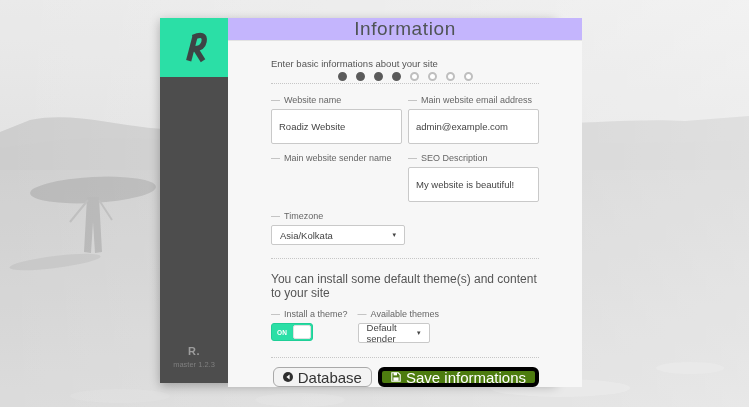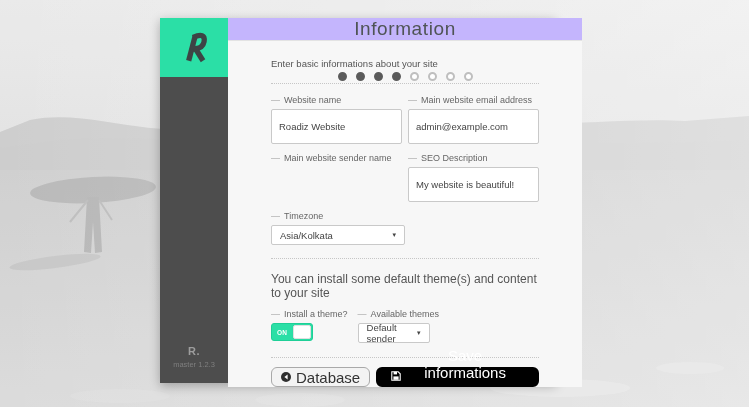--- a/index.html
+++ b/index.html
@@ -58,21 +58,21 @@
   .toggle { width:42px; height:18px; background:#2bdfa6; border:1px solid #1fcf97; border-radius:3px;
             position:relative; cursor:pointer; margin-top:1px; }
   .toggle-on-text { position:absolute; left:5px; top:5px; font-size:6.5px; font-weight:bold; color:#fff; letter-spacing:.3px; }
   .toggle-knob { position:absolute; right:1px; top:1px; width:18px; height:14px; background:#fff;
                  border:1px solid #e0e0e0; border-radius:2px; box-shadow:0 0 1px rgba(0,0,0,.15); }
 
   .buttons-row { display:flex; justify-content:flex-end; gap:6px; margin-top:9px; }
   .btn { display:inline-flex; align-items:center; gap:5px; height:20px; padding:0 9px;
          border-radius:6px; font-family:"Liberation Sans",sans-serif; font-size:15px; cursor:pointer; }
   .btn-secondary { background:#f3f3f3; border:1px solid #a9a9a9; color:#333; }
-  .btn-primary { background:#000000; border:6px solid #000000; color:#fff;align-items:flex-end; }
+  .btn-primary { background:#4d7c0f; border:4px solid #000000; color:#fff; }
   .btn .icon { display:inline-flex; }
 </style>
 </head>
 <body>
 
 <div class="scene">
   <svg width="749" height="407" viewBox="0 0 749 407" preserveAspectRatio="none">
     <defs>
       <linearGradient id="sky" x1="0" y1="0" x2="0" y2="1">
         <stop offset="0" stop-color="#e6e6e6"></stop>

